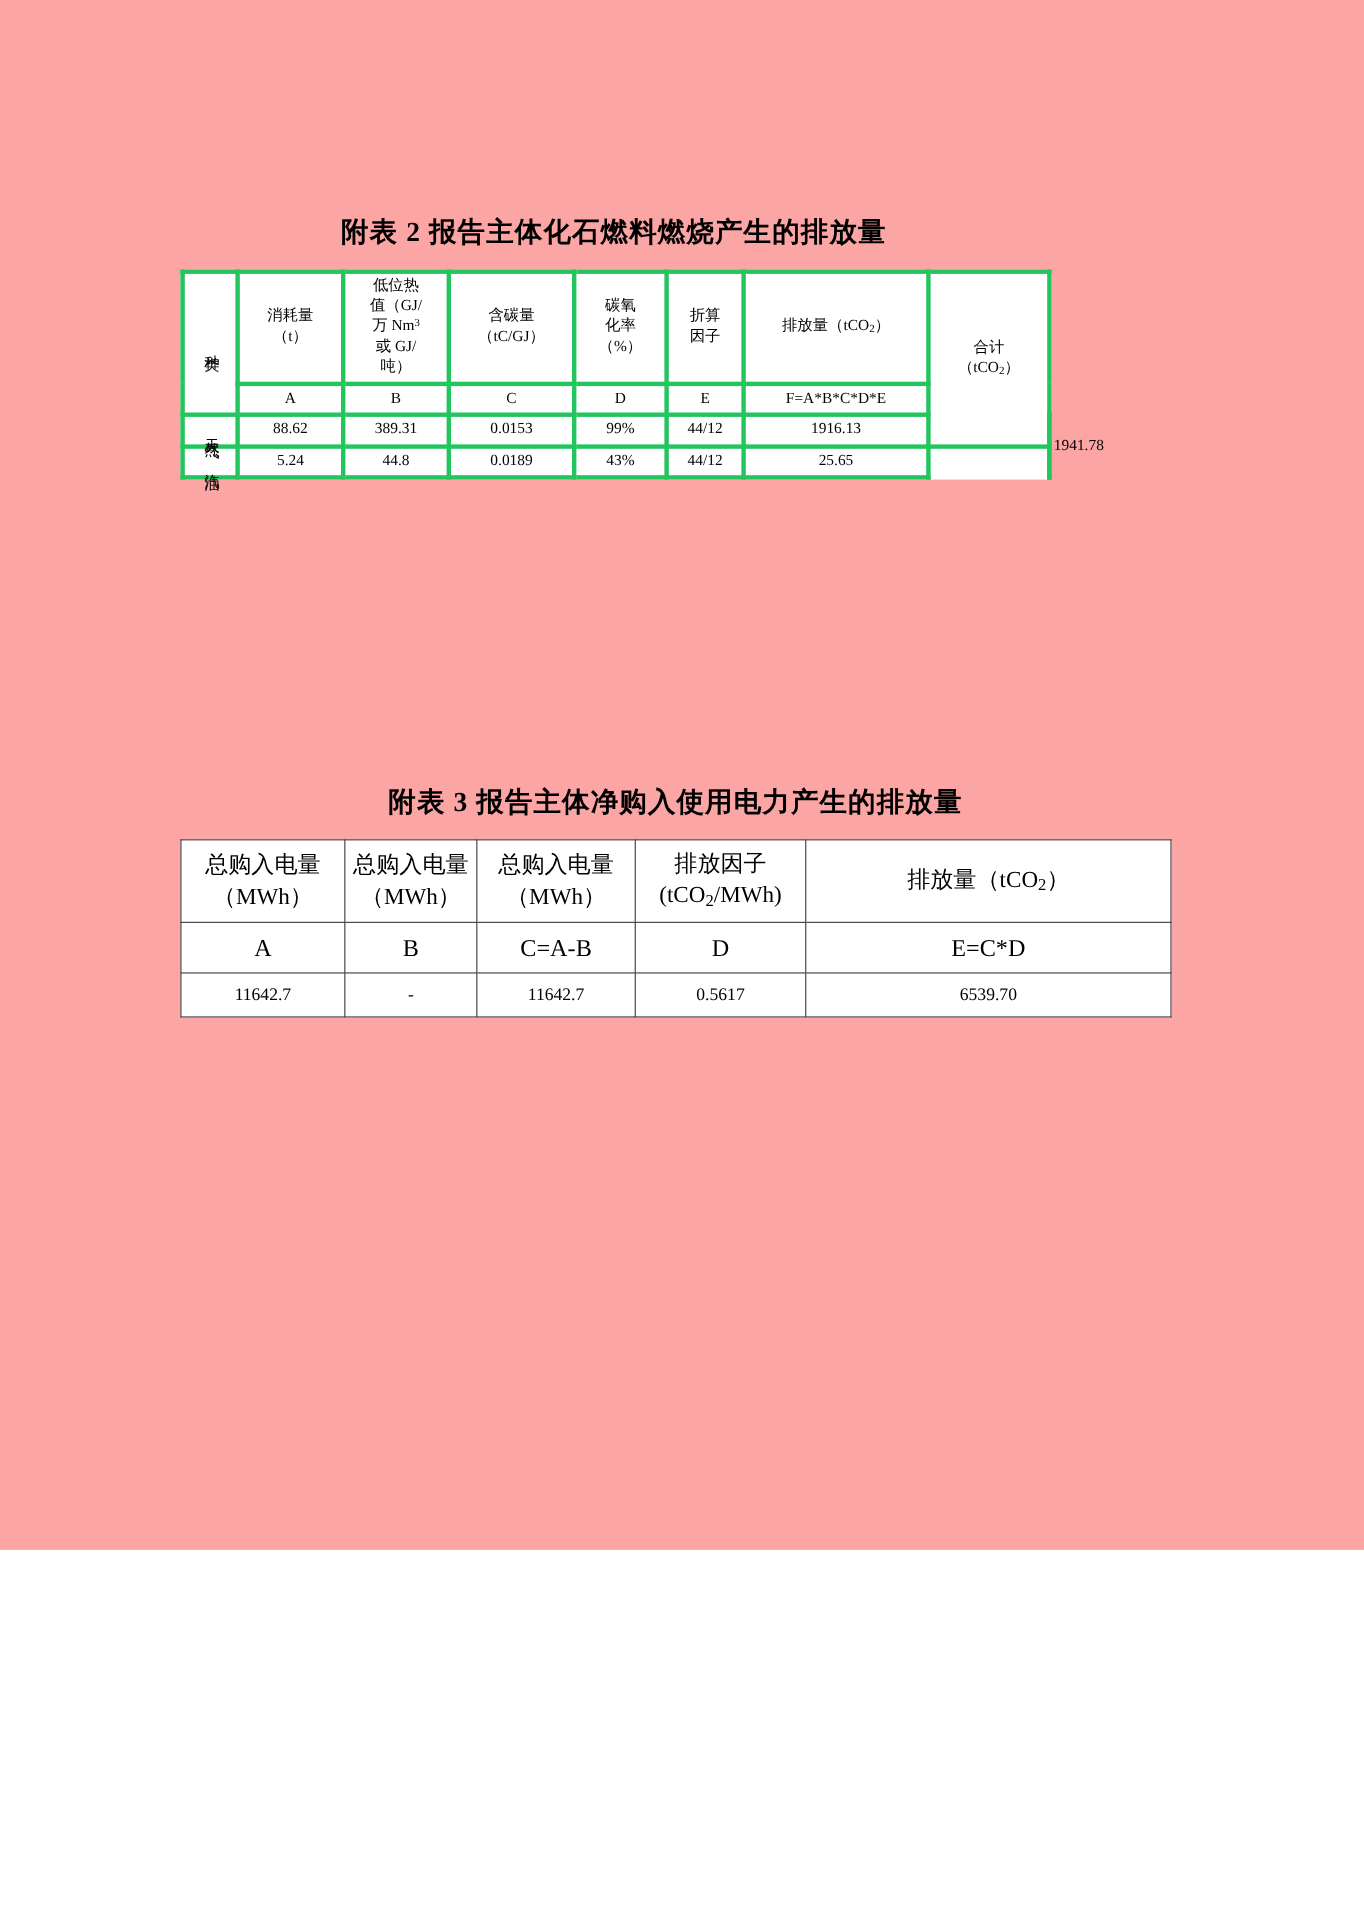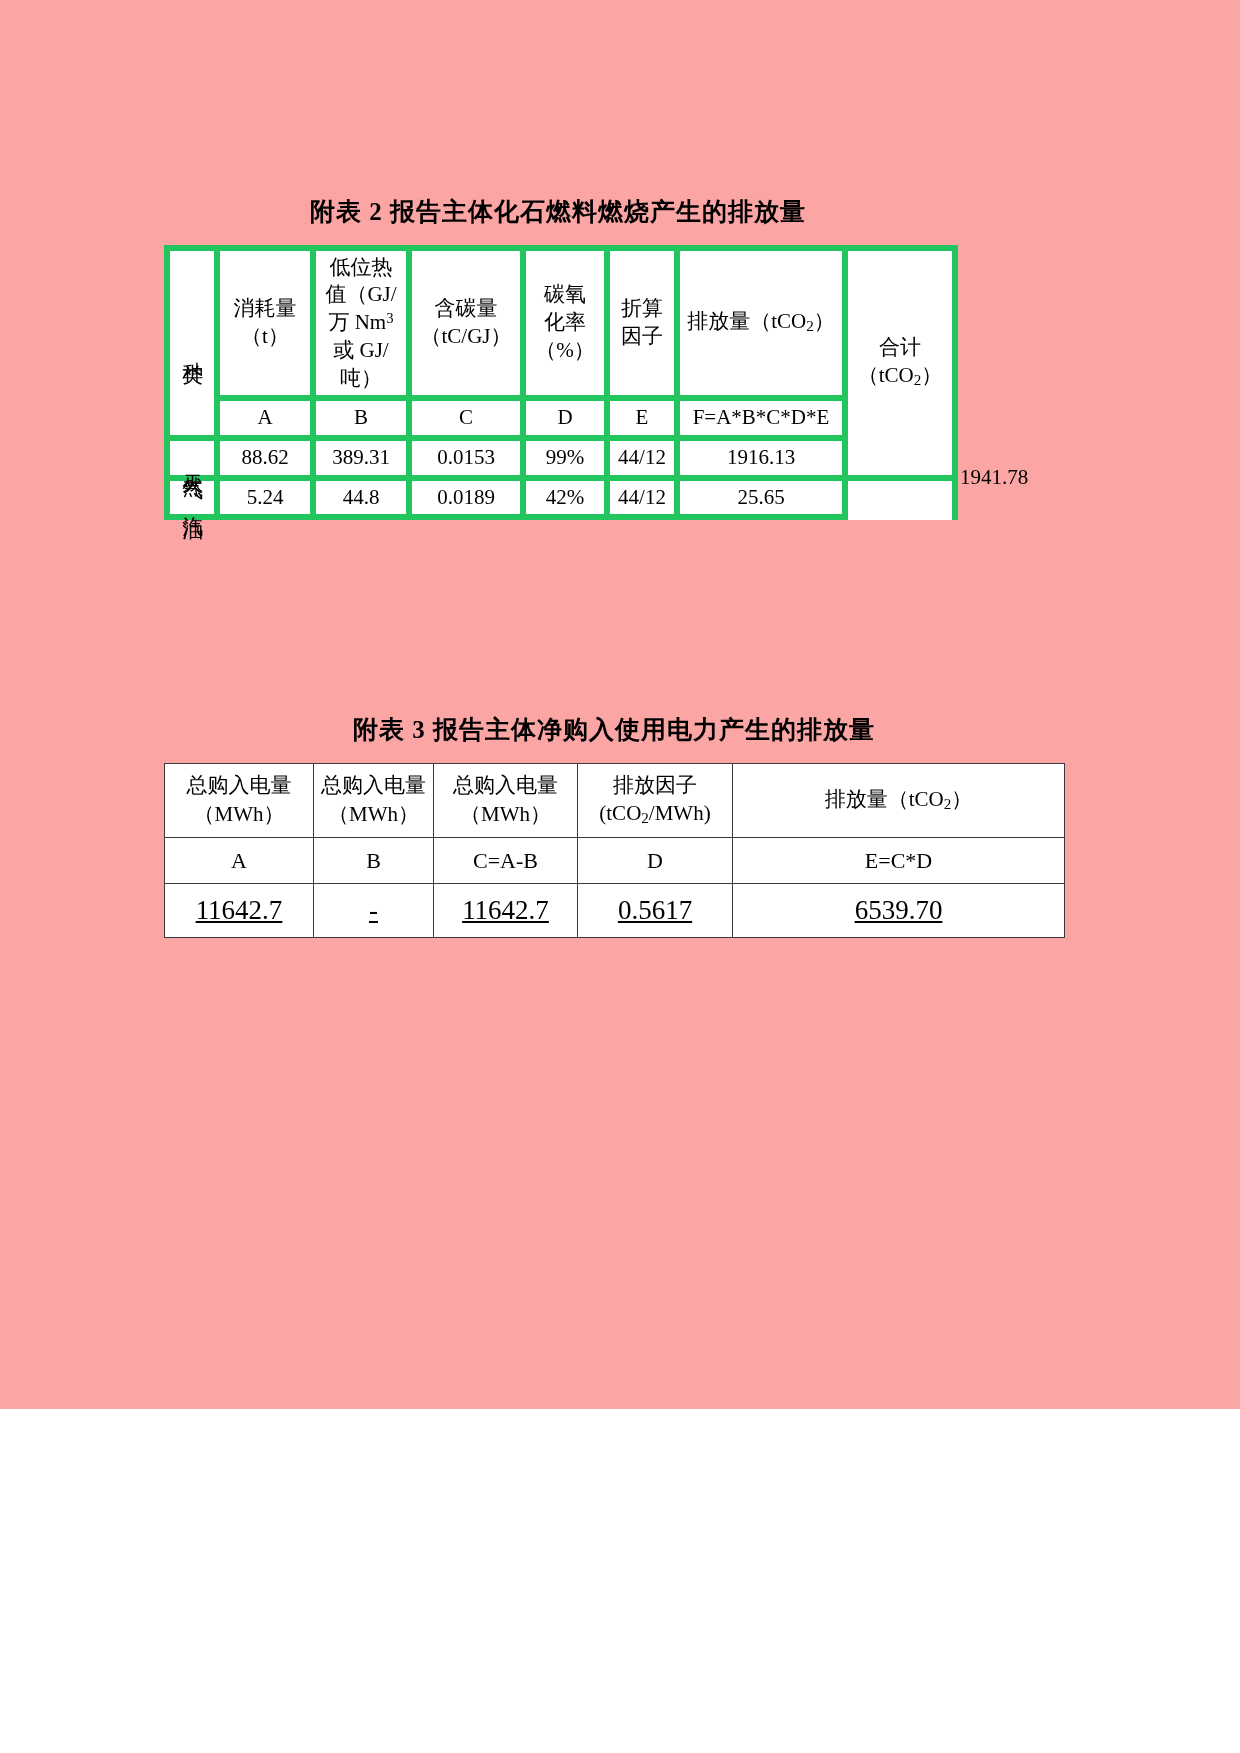--- a/index.html
+++ b/index.html
@@ -48,24 +48,24 @@
     margin-bottom: 16px;
   }
 
   table.doc-table {
     border-collapse: collapse;
     width: 100%;
     table-layout: fixed;
     background: #ffffff;
   }
   table.doc-table td {
-    border: 6px solid #22c55e;
+    border: 4px solid #22c55e;
     text-align: center;
     vertical-align: middle;
-    font-size: 21px;
+    font-size: 14px;
     line-height: 1.32;
     padding: 3px 2px;
     font-family: "Liberation Serif", "DejaVu Serif", serif;
   }
   .cn {
     font-family: "Liberation Serif", "DejaVu Serif", serif;
   }
   .vert-label {
     font-size: 20px;
     line-height: 1.34;
@@ -109,23 +109,22 @@
   #table3 .hdr-cell {
     font-size: 21px;
     padding: 7px 2px;
     line-height: 1.38;
   }
   #table3 .code-cell {
     font-size: 22px;
     padding: 8px 2px;
   }
   #table3 .data-cell {
-    font-size: 27px;
+    font-size: 16px;
     padding: 9px 2px;
-    text-decoration: underline;
   }
 </style>
 </head>
 <body>
 
 <div class="page">
 
   <div id="table2-block">
 
     <div class="table-title">
@@ -205,21 +204,21 @@
           <td class="data-cell" rowspan="2">1941.78</td>
         </tr>
 
         <tr>
           <td class="vert-label cn">
             <span style="writing-mode:vertical-rl; text-orientation:upright; display:inline-block; letter-spacing:2px;">汽油</span>
           </td>
           <td class="data-cell">5.24</td>
           <td class="data-cell">44.8</td>
           <td class="data-cell">0.0189</td>
-          <td class="data-cell">42%</td>
+          <td class="data-cell">43%</td>
           <td class="data-cell">44/12</td>
           <td class="data-cell">25.65</td>
         </tr>
       </tbody>
     </table>
   </div>
 
   <div id="table3-block">
 
     <div class="table-title">

